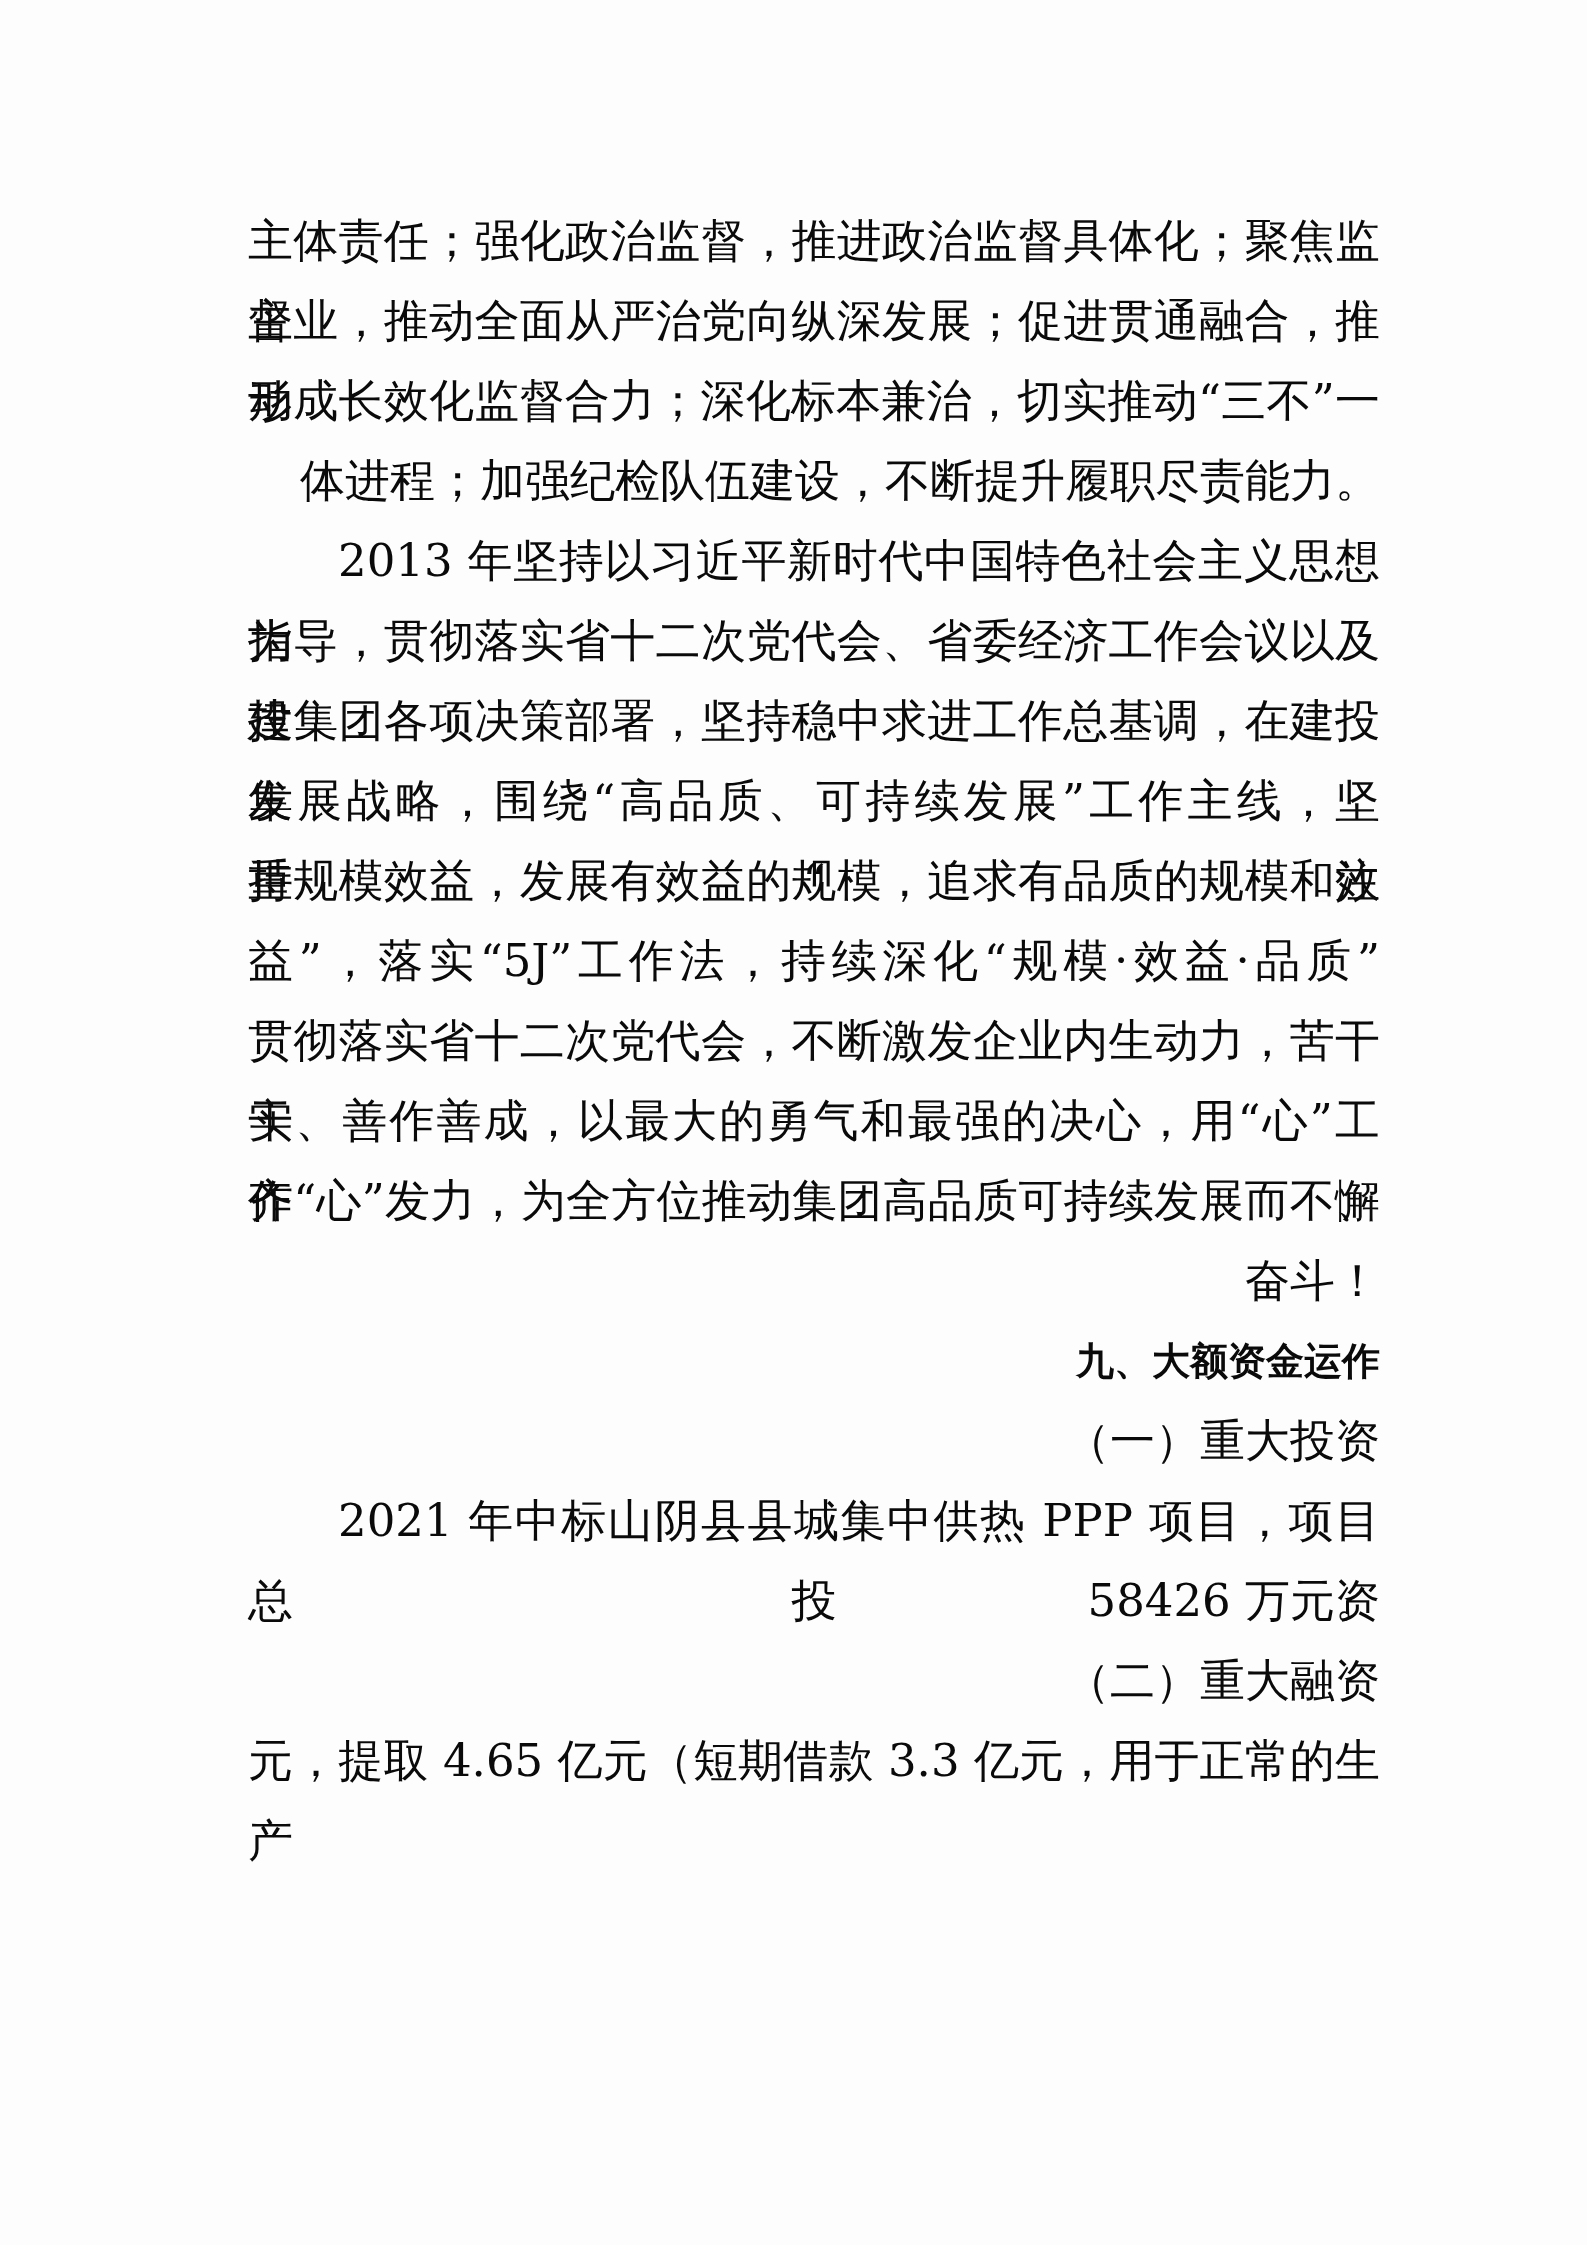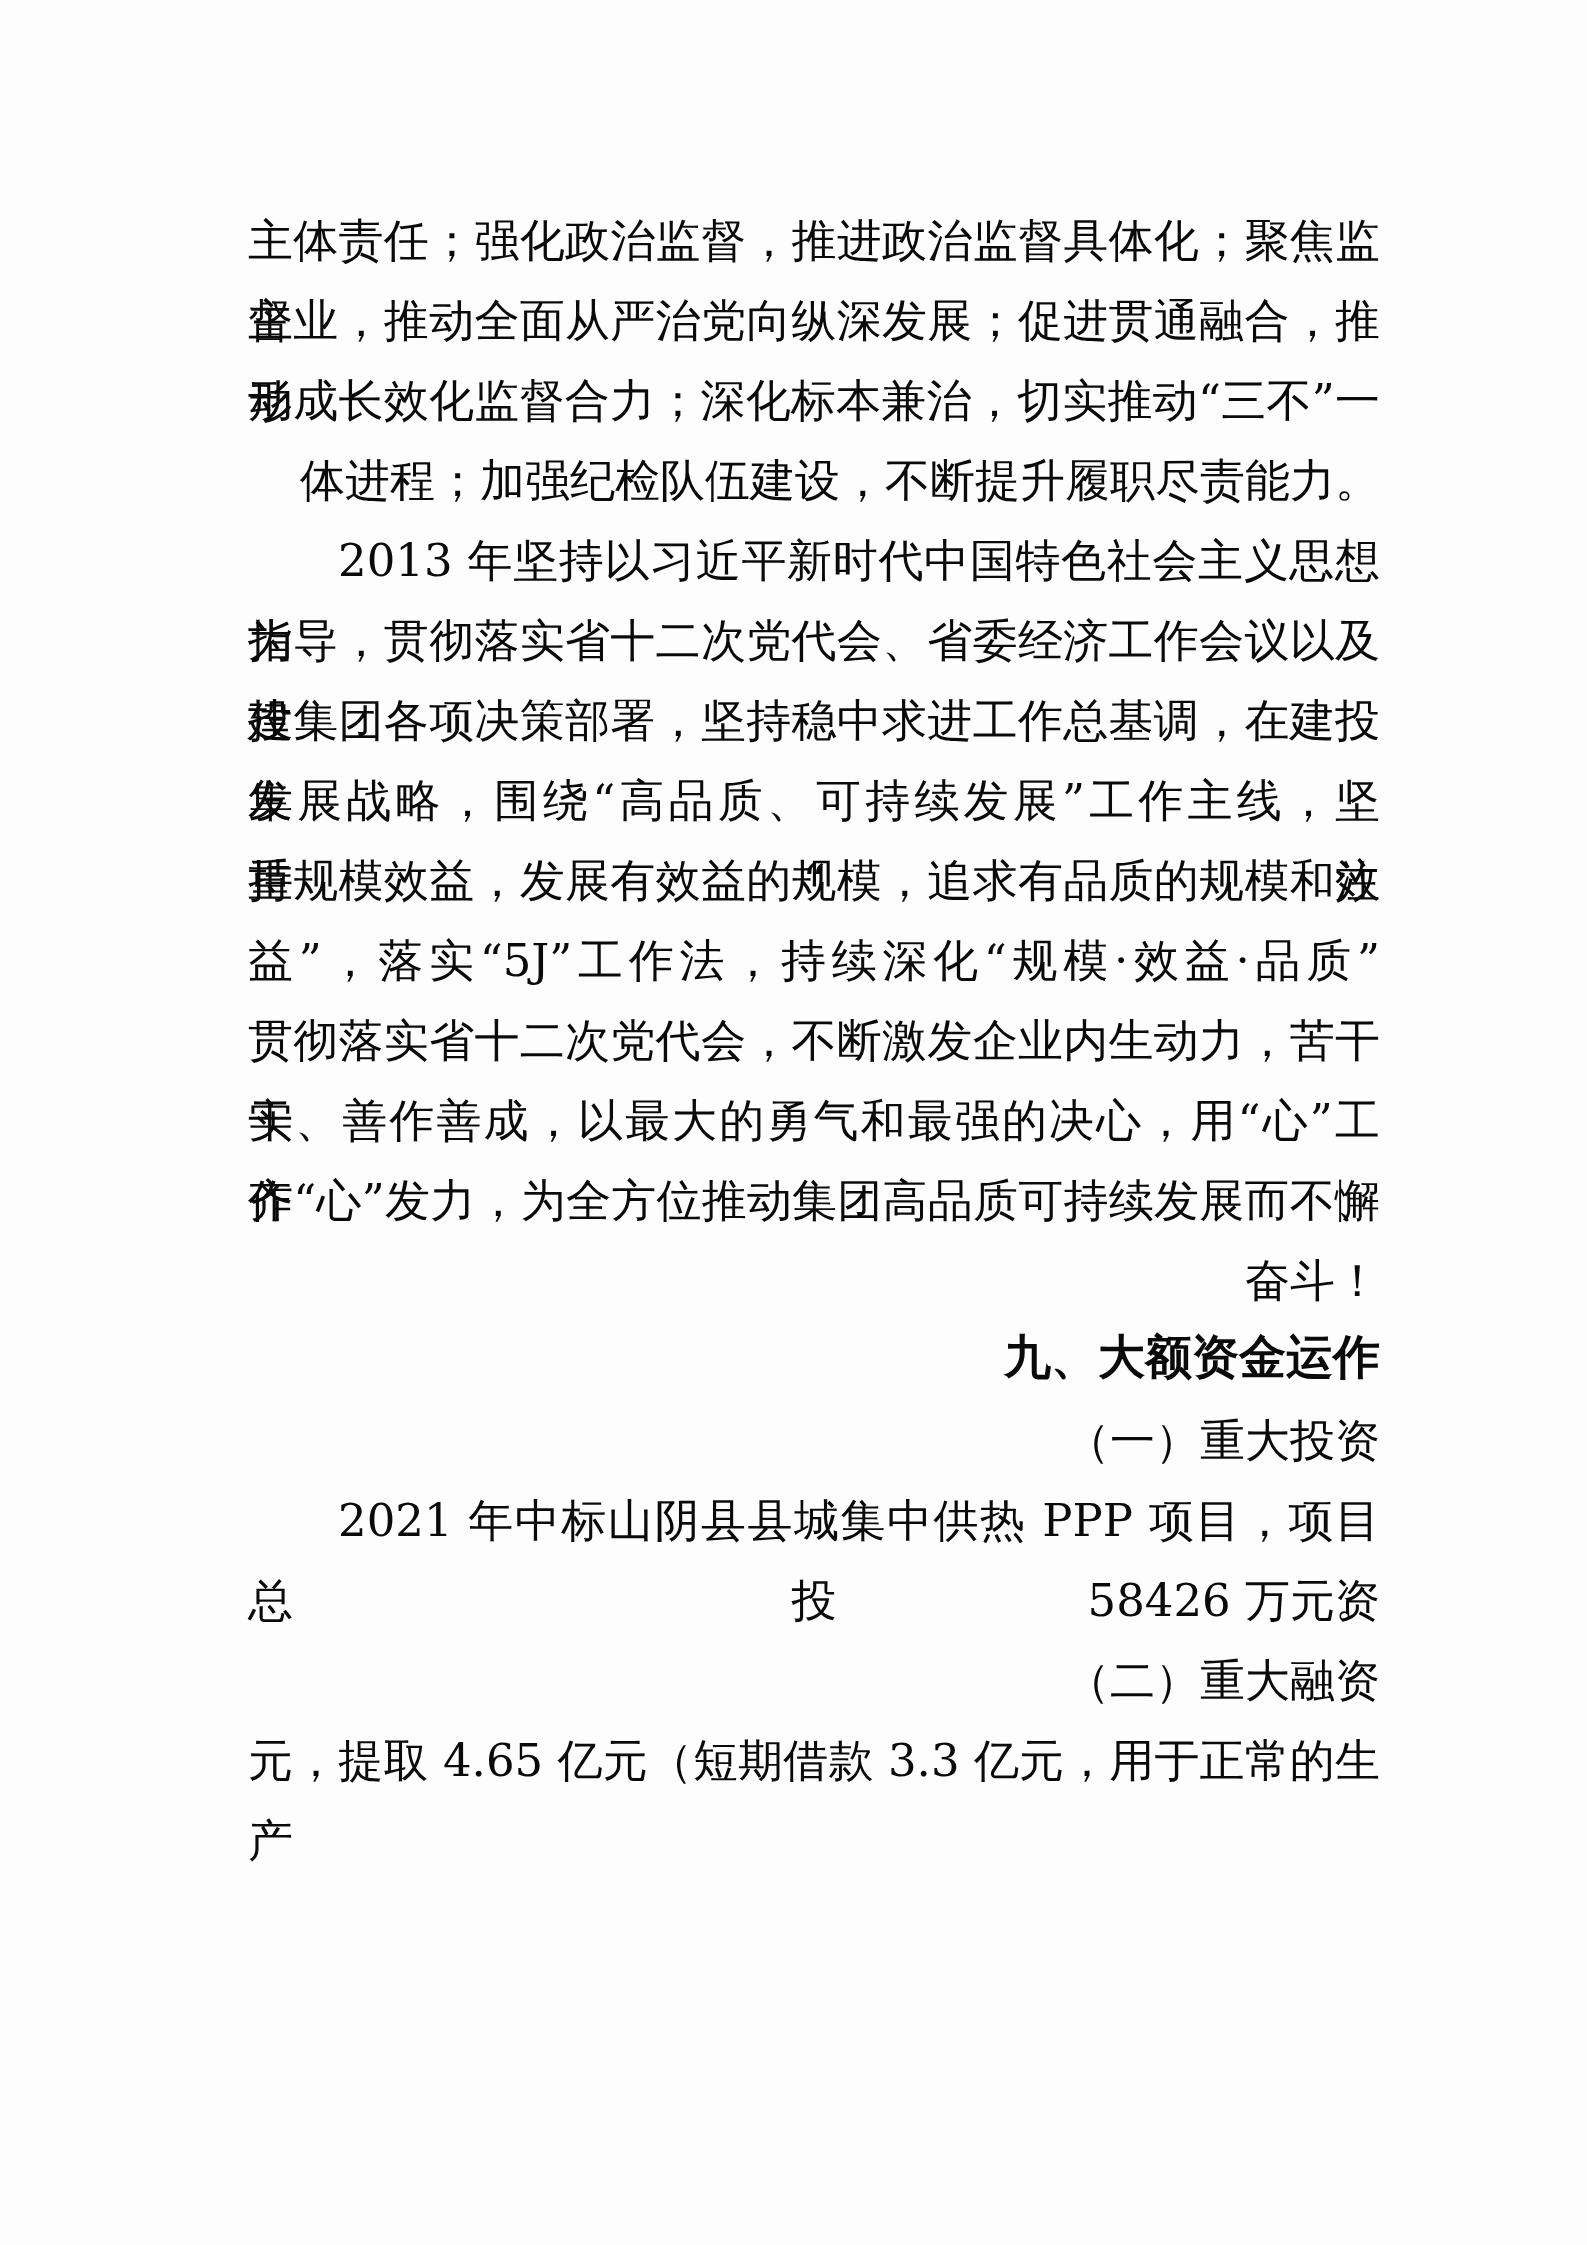--- a/index.html
+++ b/index.html
@@ -35,23 +35,23 @@
     text-align: justify;
     text-align-last: justify;
     text-justify: inter-character;
   }
   
   .ind {
     text-indent: 2em;
   }
   
   .head {
-    font-family: Liberation Mono, monospace;
+    font-family: Liberation Serif, serif;
     font-weight: 700;
-    font-size: 47px;
+    font-size: 38px;
     text-indent: 1.8em;
   }
 </style>
 </head>
 <body>
 
 <div class="page">
   <div class="text-column">
 
     <div class="ln j">主体责任；强化政治监督，推进政治监督具体化；聚焦监督</div>

